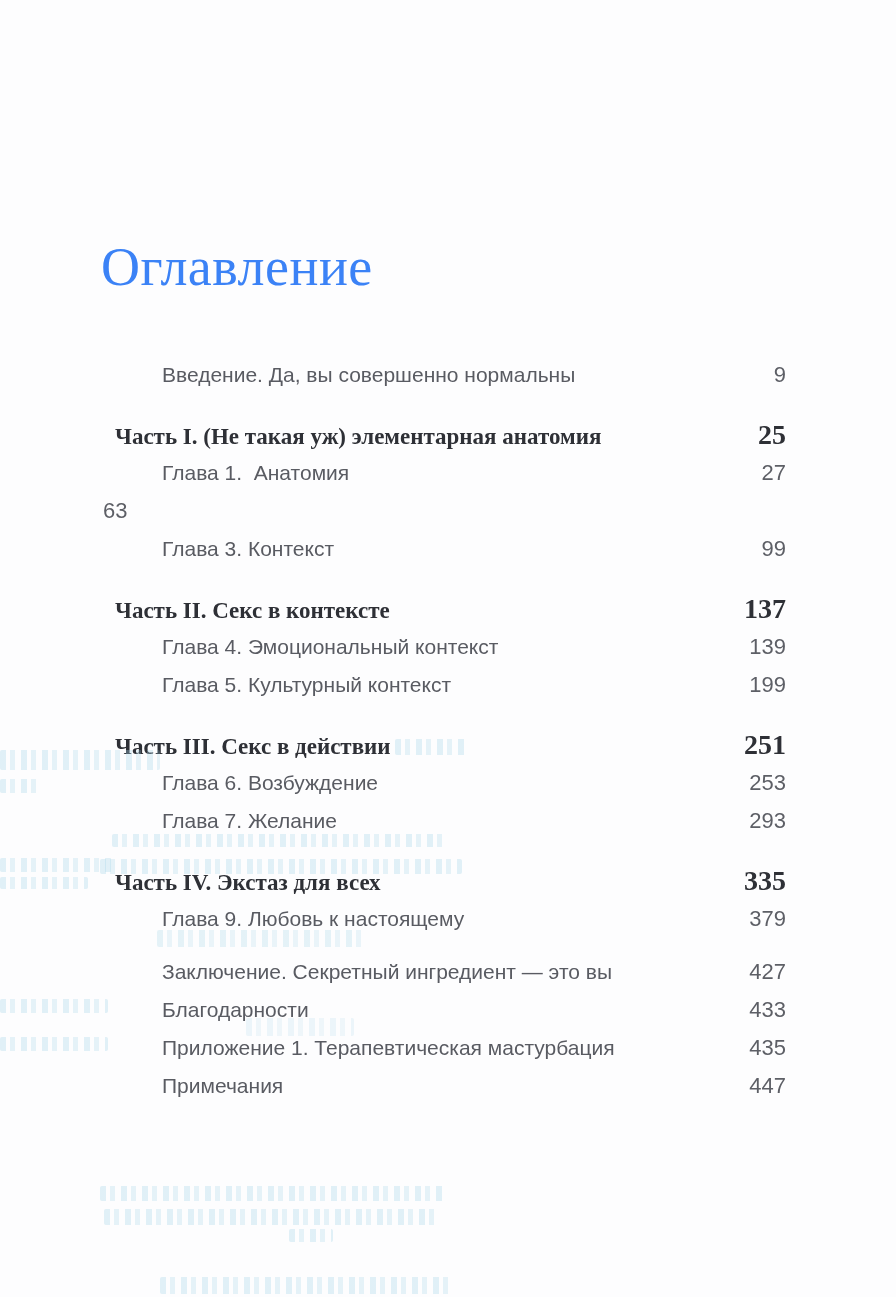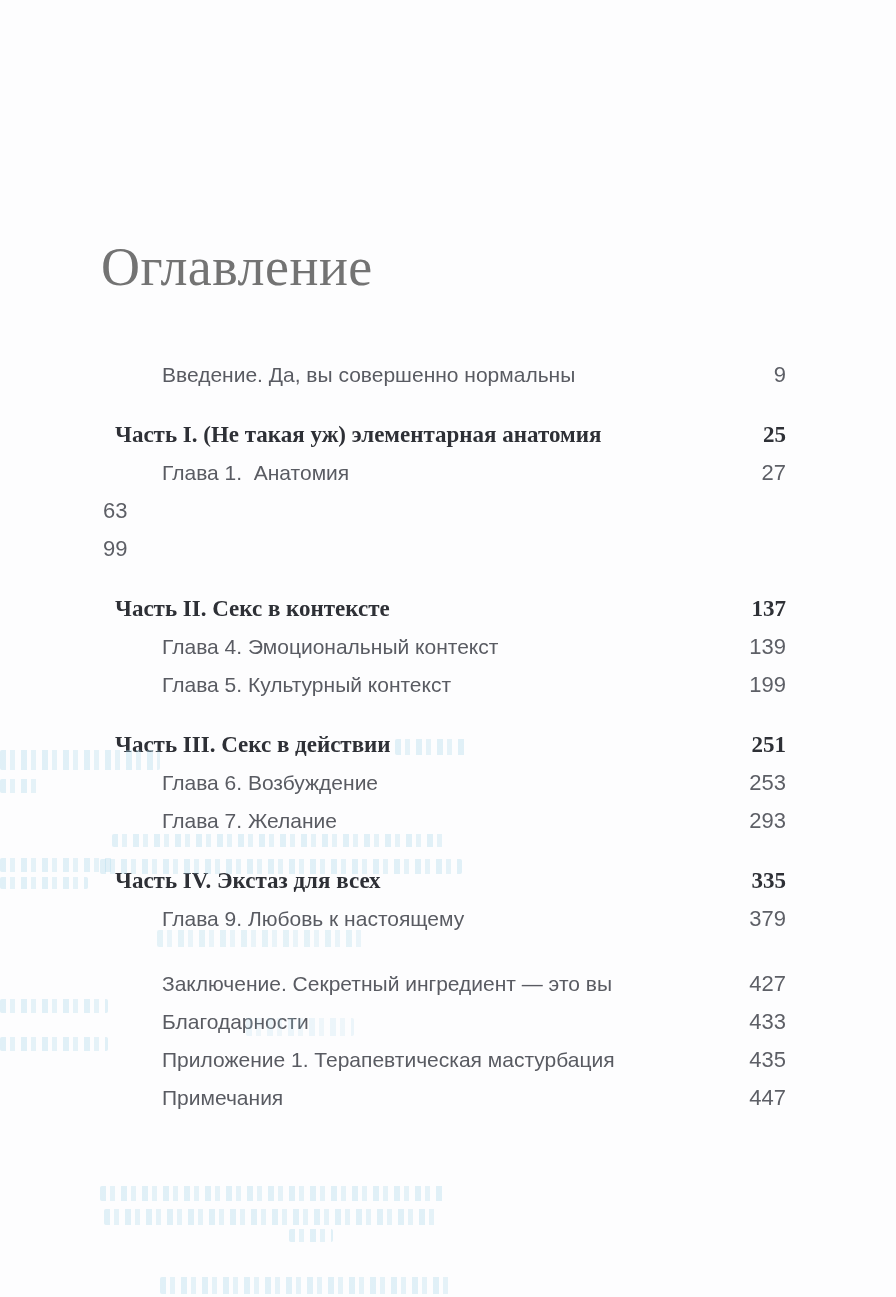--- a/index.html
+++ b/index.html
@@ -15,21 +15,21 @@
     background:#fdfdfe;
   }
   .title{
     position:absolute;
     left:101px;top:238px;
     margin:0;
     font-family:"Liberation Serif","DejaVu Serif",serif;
     font-weight:400;
     font-size:54px;
     line-height:1.1;
-    color:#737373;
+    color:#3b82f6;
     letter-spacing:0.5px;
   }
   .toc{
     position:absolute;
     left:103px;top:356px;
     width:683px;
   }
   .row{
     display:flex;
     justify-content:space-between;
@@ -52,24 +52,24 @@
     margin-top:22px;
     font-family:"Liberation Serif","DejaVu Serif",serif;
     font-weight:700;
     font-size:23px;
     color:#2e3036;
     margin-left:12px;
   }
   .row.part .pagenum{
     font-family:"Liberation Serif","DejaVu Serif",serif;
     font-weight:700;
-    font-size:23px;
+    font-size:28px;
     color:#2e3036;
   }
-  .row.extra-gap{margin-top:27px;}
+  .row.extra-gap{margin-top:15px;}
 
   
   .ghost{
     position:absolute;
     filter:blur(0.7px);
     opacity:.5;
     background:
       repeating-linear-gradient(90deg,
         rgba(165,212,231,.65) 0 6px,
         rgba(165,212,231,0)   6px 10px,
@@ -109,20 +109,21 @@
     <span class="pagenum">25</span>
   </div>
       <div class="row chapter">
     <span class="label">Глава 1.  Анатомия</span>
     <span class="pagenum">27</span>
   </div>
       <div class="row chapter">
     <span class="pagenum">63</span>
   </div>
       <div class="row chapter">
+    <span class="label">Глава 3. Контекст</span>
     <span class="pagenum">99</span>
   </div>
       <div class="row part">
     <span class="label">Часть II. Секс в контексте</span>
     <span class="pagenum">137</span>
   </div>
       <div class="row chapter">
     <span class="label">Глава 4. Эмоциональный контекст</span>
     <span class="pagenum">139</span>
   </div>

